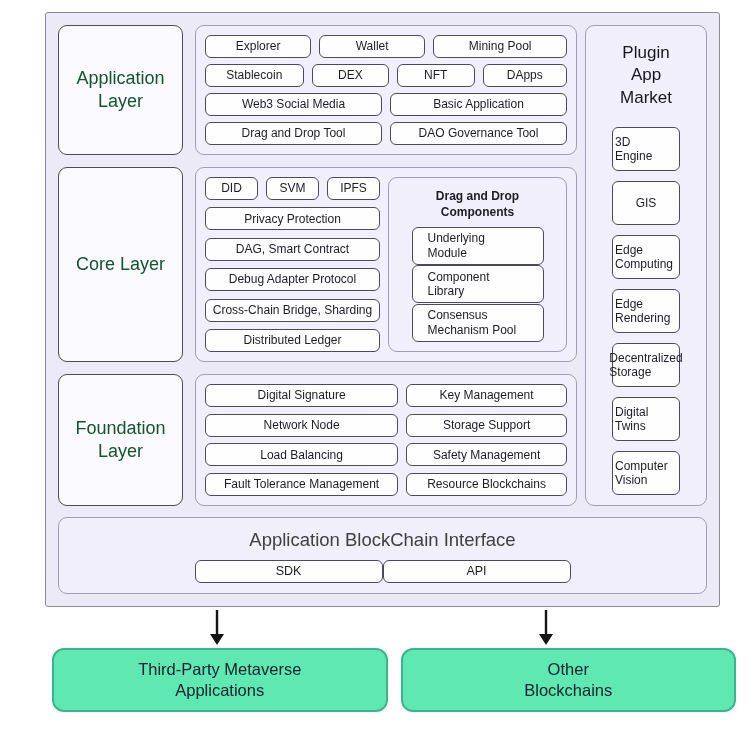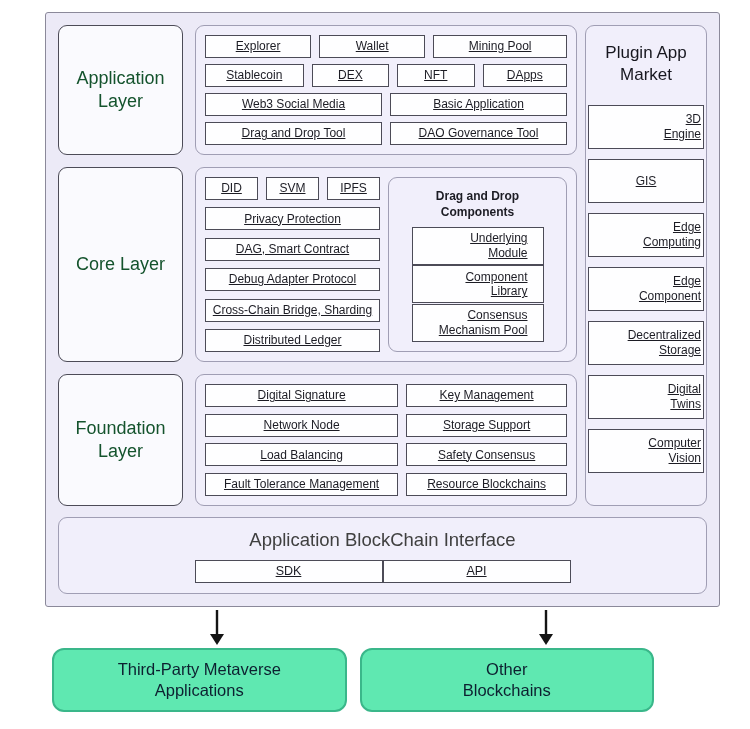--- a/index.html
+++ b/index.html
@@ -54,28 +54,27 @@
     flex: 1;
     padding: 9px;
     display: flex; flex-direction: column;
     justify-content: space-between;
   }
   .brow { display: flex; gap: 8px; }
   .brow .box { flex: 1; }
   .box {
     background: #FEFEFF;
     border: 1px solid #4C4B57;
-    border-radius: 0;
+    border-radius: 6px;
     display: flex; align-items: center; justify-content: center;
-    text-align: right;
+    text-align: left;
     font-size: 12px; line-height: 1.22;
     color: #1c1c24;
     padding: 2px 6px;
     min-height: 23px;
-    text-decoration: underline;
   }
   .f12 { flex: 1.2 !important; } .f09 { flex: 0.9 !important; } .f13 { flex: 1.3 !important; }
   
   .core-body { display: flex; gap: 8px; flex: 1; }
   .core-left { flex: 1; display: flex; flex-direction: column; justify-content: space-between; }
   .dnd {
     width: 179px;
     padding: 9px 4px;
     display: flex; flex-direction: column;
     justify-content: space-between;
@@ -90,21 +89,21 @@
   }
   .dnd-item { width: 132px; min-height: 38px; }
   .dnd-item span { display: inline-block; max-width: 100px; }
   
   .found-row { display: flex; gap: 8px; }
   .found-row .fl { flex: 1.22; }
   .found-row .fr { flex: 1; }
   
   .plugin {
     width: 122px;
-    padding: 8px 2px;
+    padding: 8px 26px;
     display: flex; flex-direction: column; gap: 10px;
   }
   .plugin-title {
     font-size: 17px; line-height: 1.32;
     text-align: center;
     color: #17171f;
     margin: 8px 0 8px;
   }
   .plugin-item { min-height: 44px; word-spacing: 300px; padding: 4px 2px; }
   
@@ -121,21 +120,21 @@
   .arrows {
     position: absolute;
     left: 52px; top: 609px;
     width: 659px; height: 37px;
     display: flex;
   }
   .arrow-cell { flex: 1; display: flex; align-items: center; justify-content: center; }
   .ext-row {
     position: absolute;
     left: 52px; top: 648px;
-    width: 602px;
+    width: 684px;
     display: flex; gap: 13px; border-radius: 24px;
   }
   .ext-box {
     flex: 1; height: 64px;
     background: #5FE8B1;
     border: 2px solid #3AB78A;
     border-radius: 12px;
     display: flex; align-items: center; justify-content: center;
     text-align: center;
     font-size: 16.5px; line-height: 1.3;
@@ -216,37 +215,37 @@
             <div class="found-row">
               <div class="box fl">Digital Signature</div>
               <div class="box fr">Key Management</div>
             </div>
             <div class="found-row">
               <div class="box fl">Network Node</div>
               <div class="box fr">Storage Support</div>
             </div>
             <div class="found-row">
               <div class="box fl">Load Balancing</div>
-              <div class="box fr">Safety Consensus</div>
+              <div class="box fr">Safety Management</div>
             </div>
             <div class="found-row">
               <div class="box fl">Fault Tolerance Management</div>
               <div class="box fr">Resource Blockchains</div>
             </div>
           </div>
         </div>
 
       </div>
 
       <div class="panel plugin">
         <div class="plugin-title">Plugin App Market</div>
         <div class="box plugin-item">3D Engine</div>
         <div class="box plugin-item">GIS</div>
         <div class="box plugin-item">Edge Computing</div>
-        <div class="box plugin-item">Edge Component</div>
+        <div class="box plugin-item">Edge Rendering</div>
         <div class="box plugin-item">Decentralized Storage</div>
         <div class="box plugin-item">Digital Twins</div>
         <div class="box plugin-item">Computer Vision</div>
       </div>
     </div>
 
     <div class="panel abci">
       <div class="abci-title">Application BlockChain Interface</div>
       <div class="abci-row">
         <div class="box abci-box">SDK</div>

